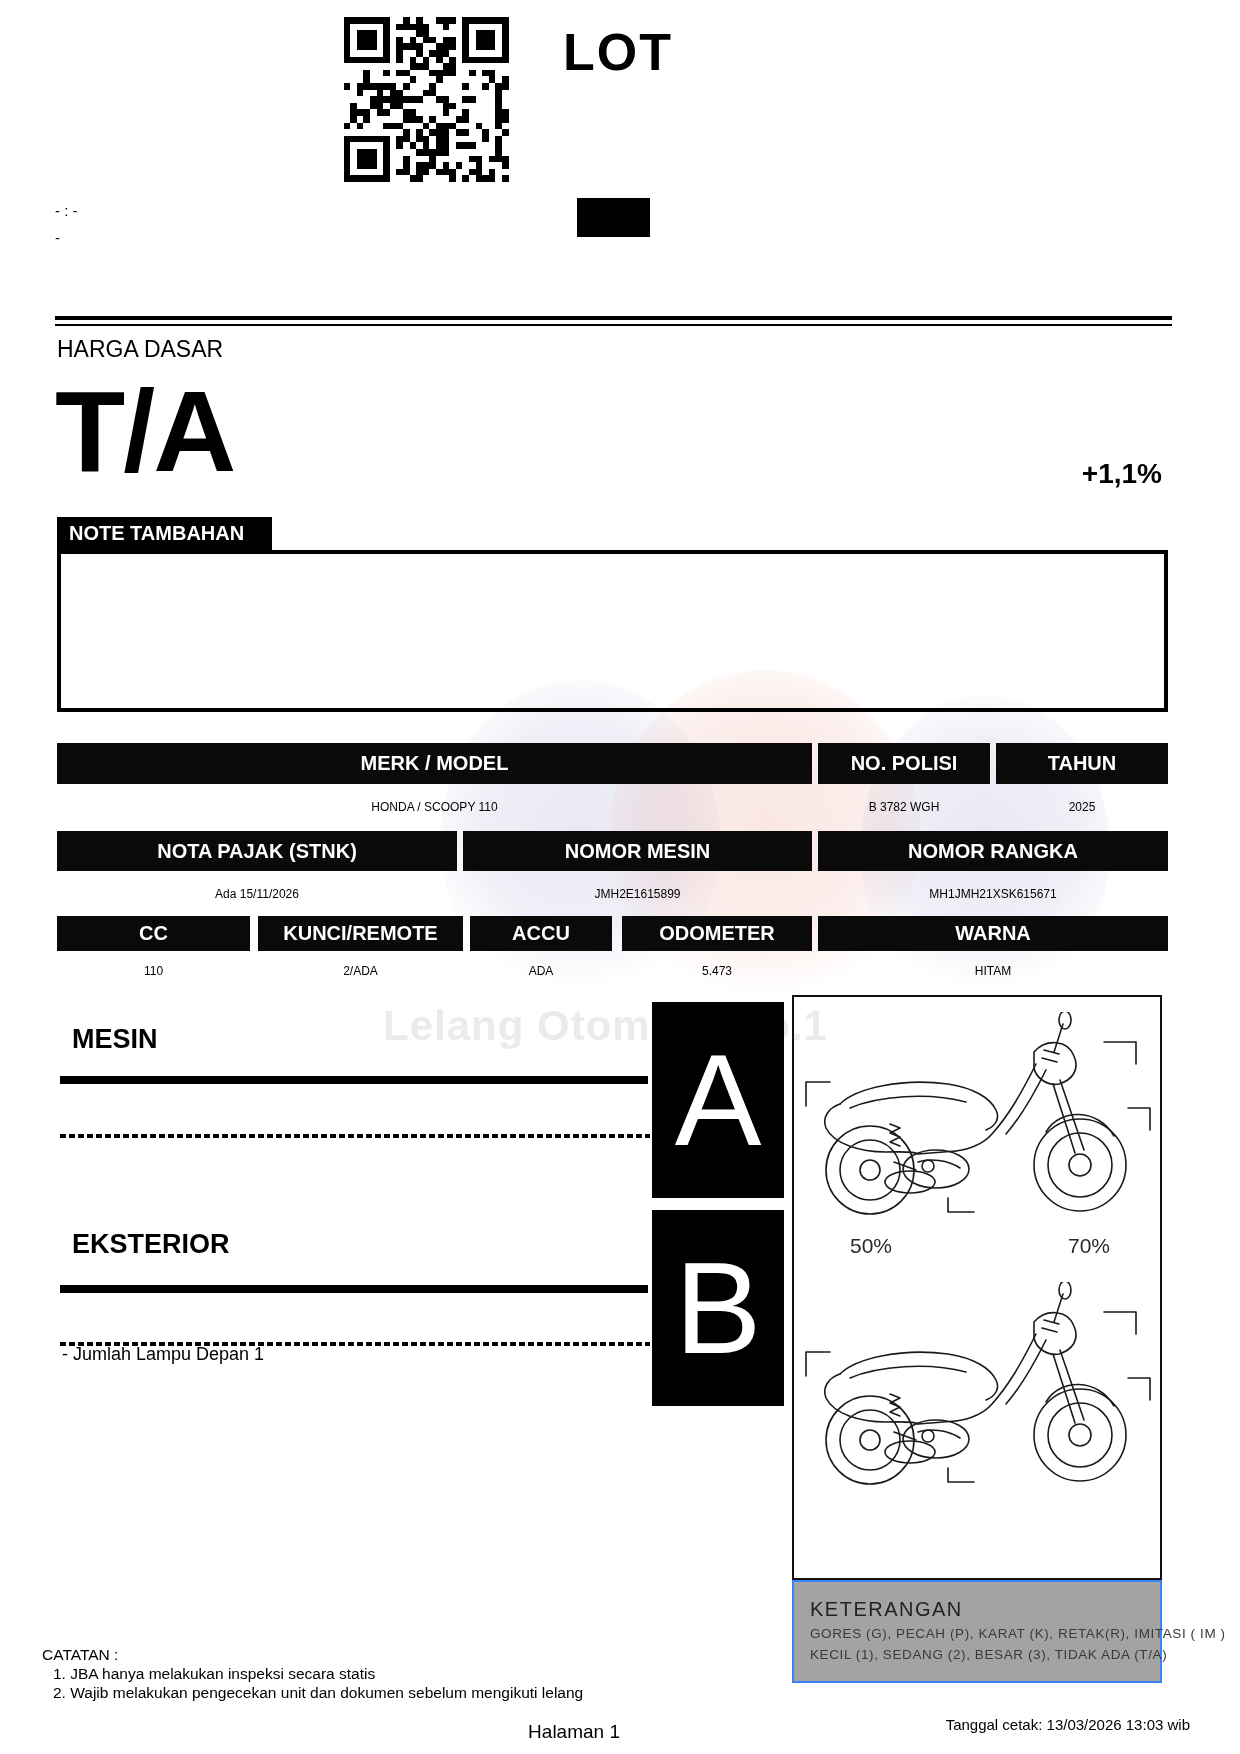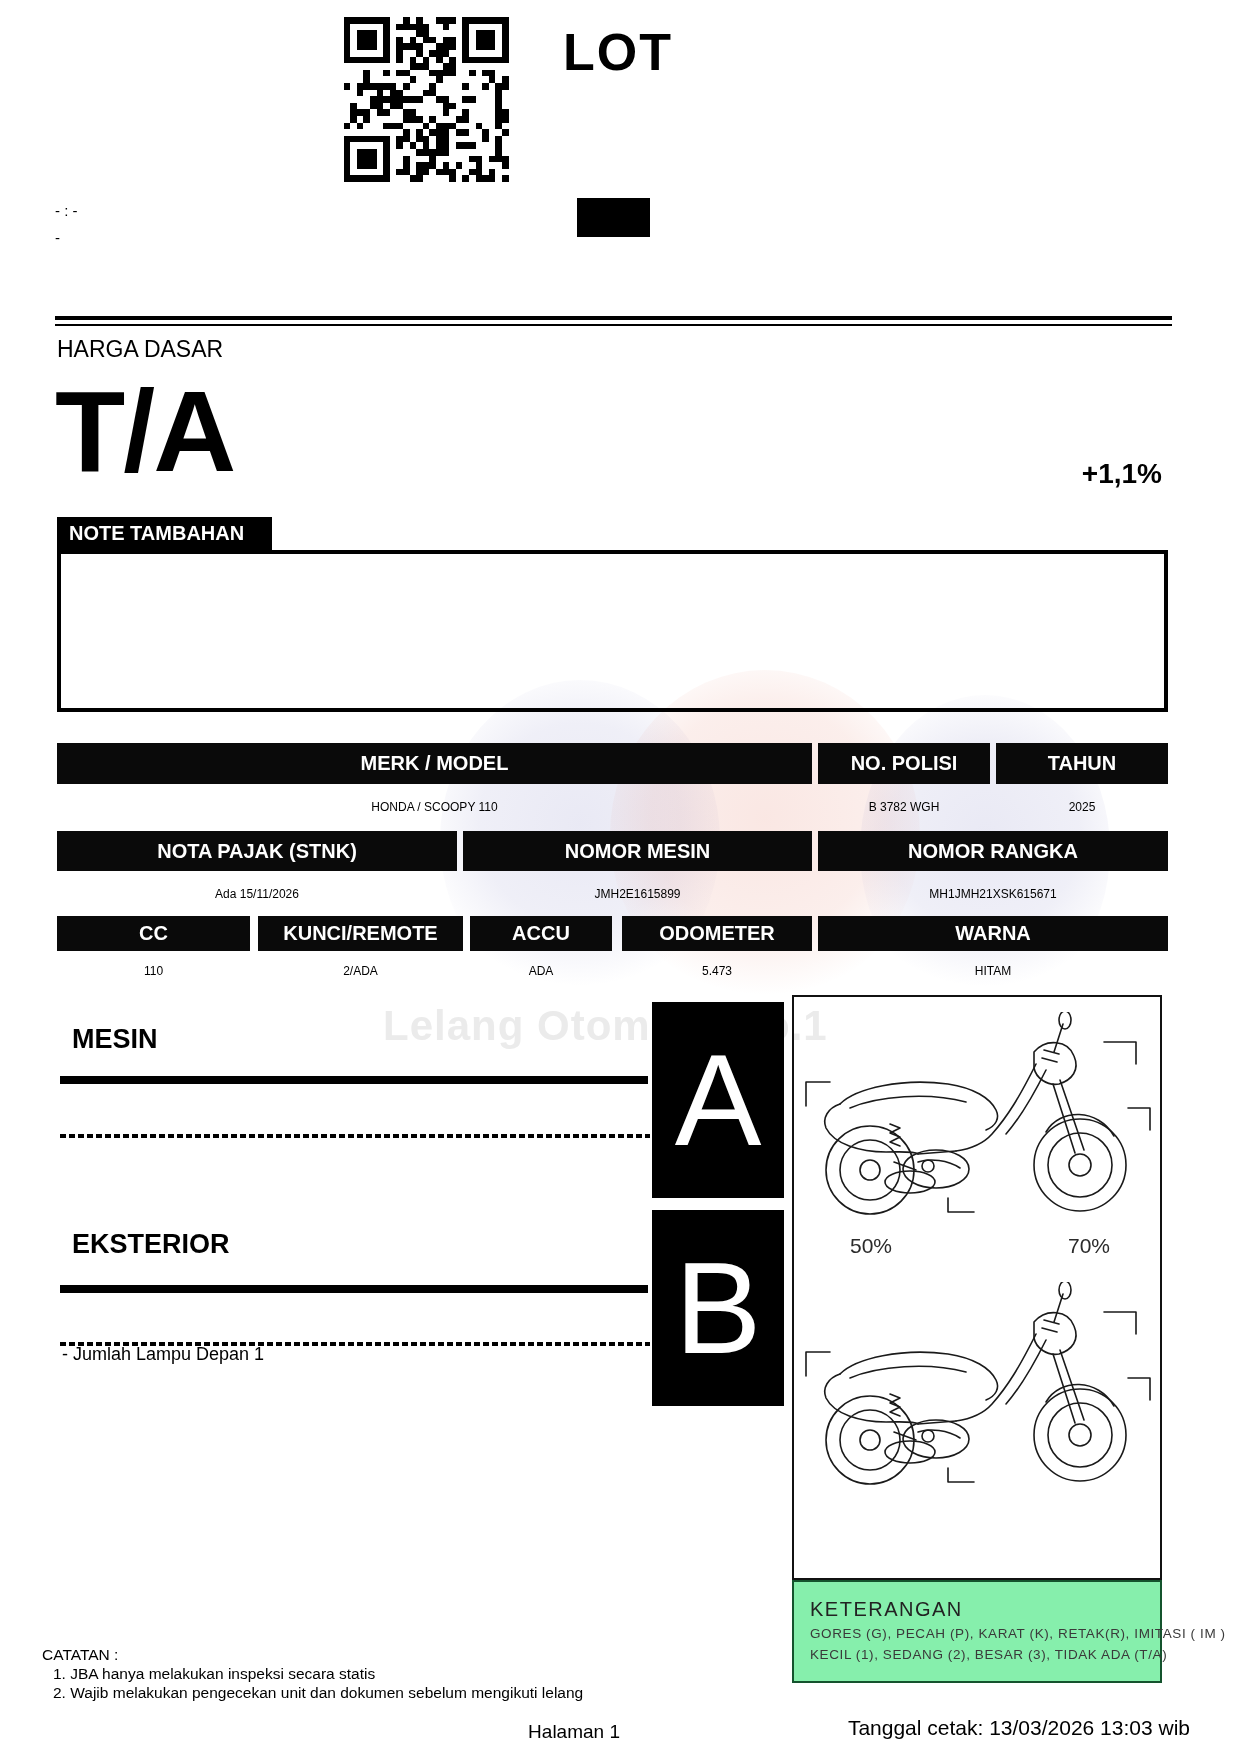--- a/index.html
+++ b/index.html
@@ -31,27 +31,27 @@
   .vcell{font-size:12px;display:flex;align-items:center;justify-content:center;white-space:nowrap;z-index:2;}
   
   .sec-title{font-size:27px;font-weight:bold;line-height:1;z-index:2;}
   .sec-rule{border-top:8px solid #000;z-index:2;}
   .sec-dotted{height:4px;background:repeating-linear-gradient(to right,#000 0 6px,#fff 6px 9px);z-index:2;}
   .sec-note{font-size:18px;line-height:1.2;z-index:2;}
   .grade-box{background:#000;color:#fff;display:flex;align-items:center;justify-content:center;font-size:130px;font-weight:400;line-height:1;z-index:3;}
   
   .diagram-box{border:2px solid #111;box-sizing:border-box;background:transparent;z-index:2;}
   .tread-label{font-size:21px;color:#2b2b2b;z-index:3;}
-  .keterangan-box{border:2px solid #14532d;box-sizing:border-box;background:#86efac;z-index:2;}
+  .keterangan-box{border:2px solid #3b82f6;box-sizing:border-box;background:#a3a3a3;z-index:2;}
   .ket-title{font-size:20px;color:#222;letter-spacing:1.5px;}
   .ket-line{font-size:13.5px;color:#3a3a3a;letter-spacing:0.6px;white-space:nowrap;}
   
   .foot{font-size:15.5px;line-height:1.18;z-index:2;}
   .halaman{font-size:19px;text-align:right;z-index:2;}
-  .print-date{font-size:21px;text-align:right;z-index:2;}
+  .print-date{font-size:15px;text-align:right;z-index:2;}
   svg.bike{stroke:#1a1a1a;stroke-width:1.6;fill:none;stroke-linecap:round;stroke-linejoin:round;z-index:2;position:absolute;}
 </style>
 </head>
 <body>
 
 <div class="page">
 
   <div class="abs wm wm-blob blue" style="left:440px;top:680px;width:280px;height:320px;"></div>
   <div class="abs wm wm-blob red" style="left:610px;top:670px;width:310px;height:330px;"></div>
   <div class="abs wm wm-blob blue" style="left:860px;top:695px;width:250px;height:310px;"></div>

